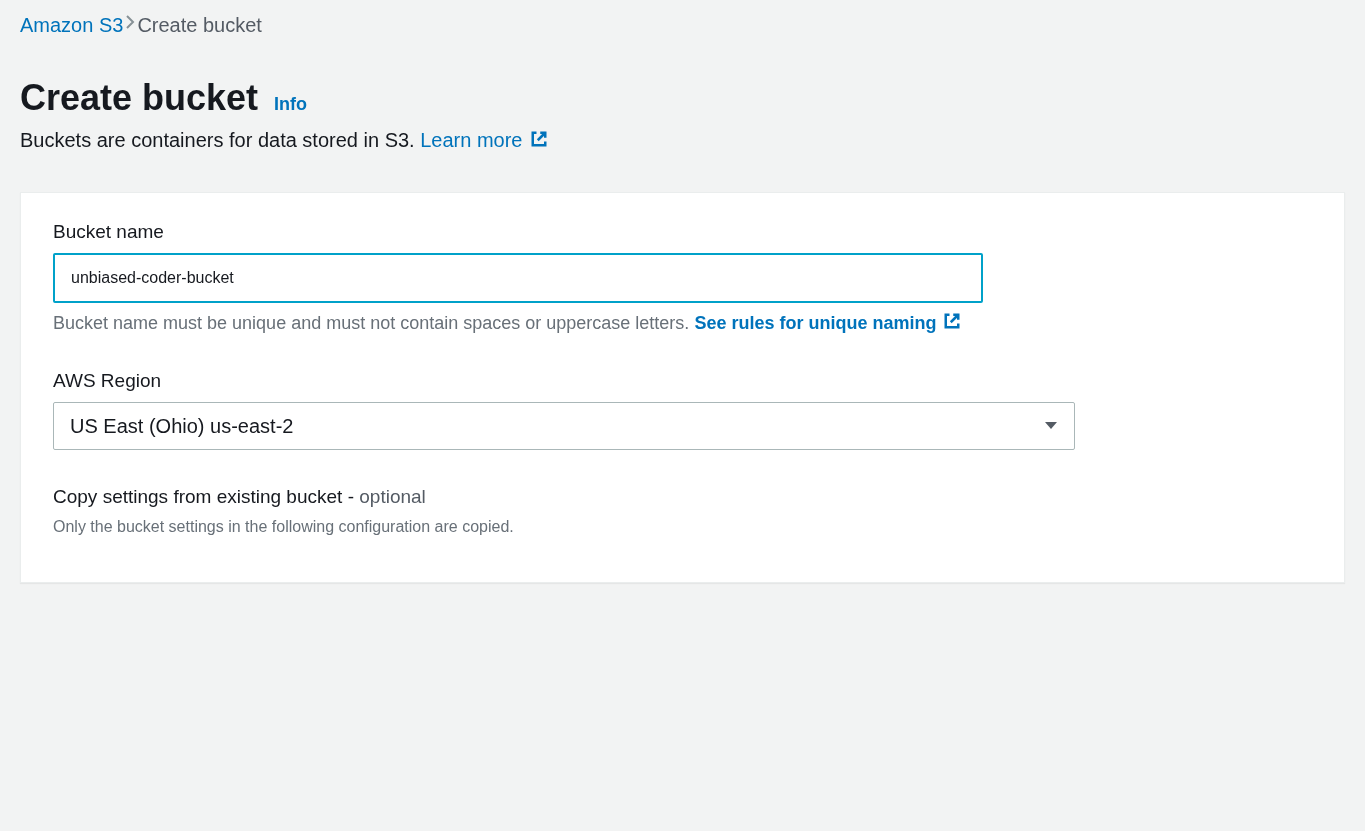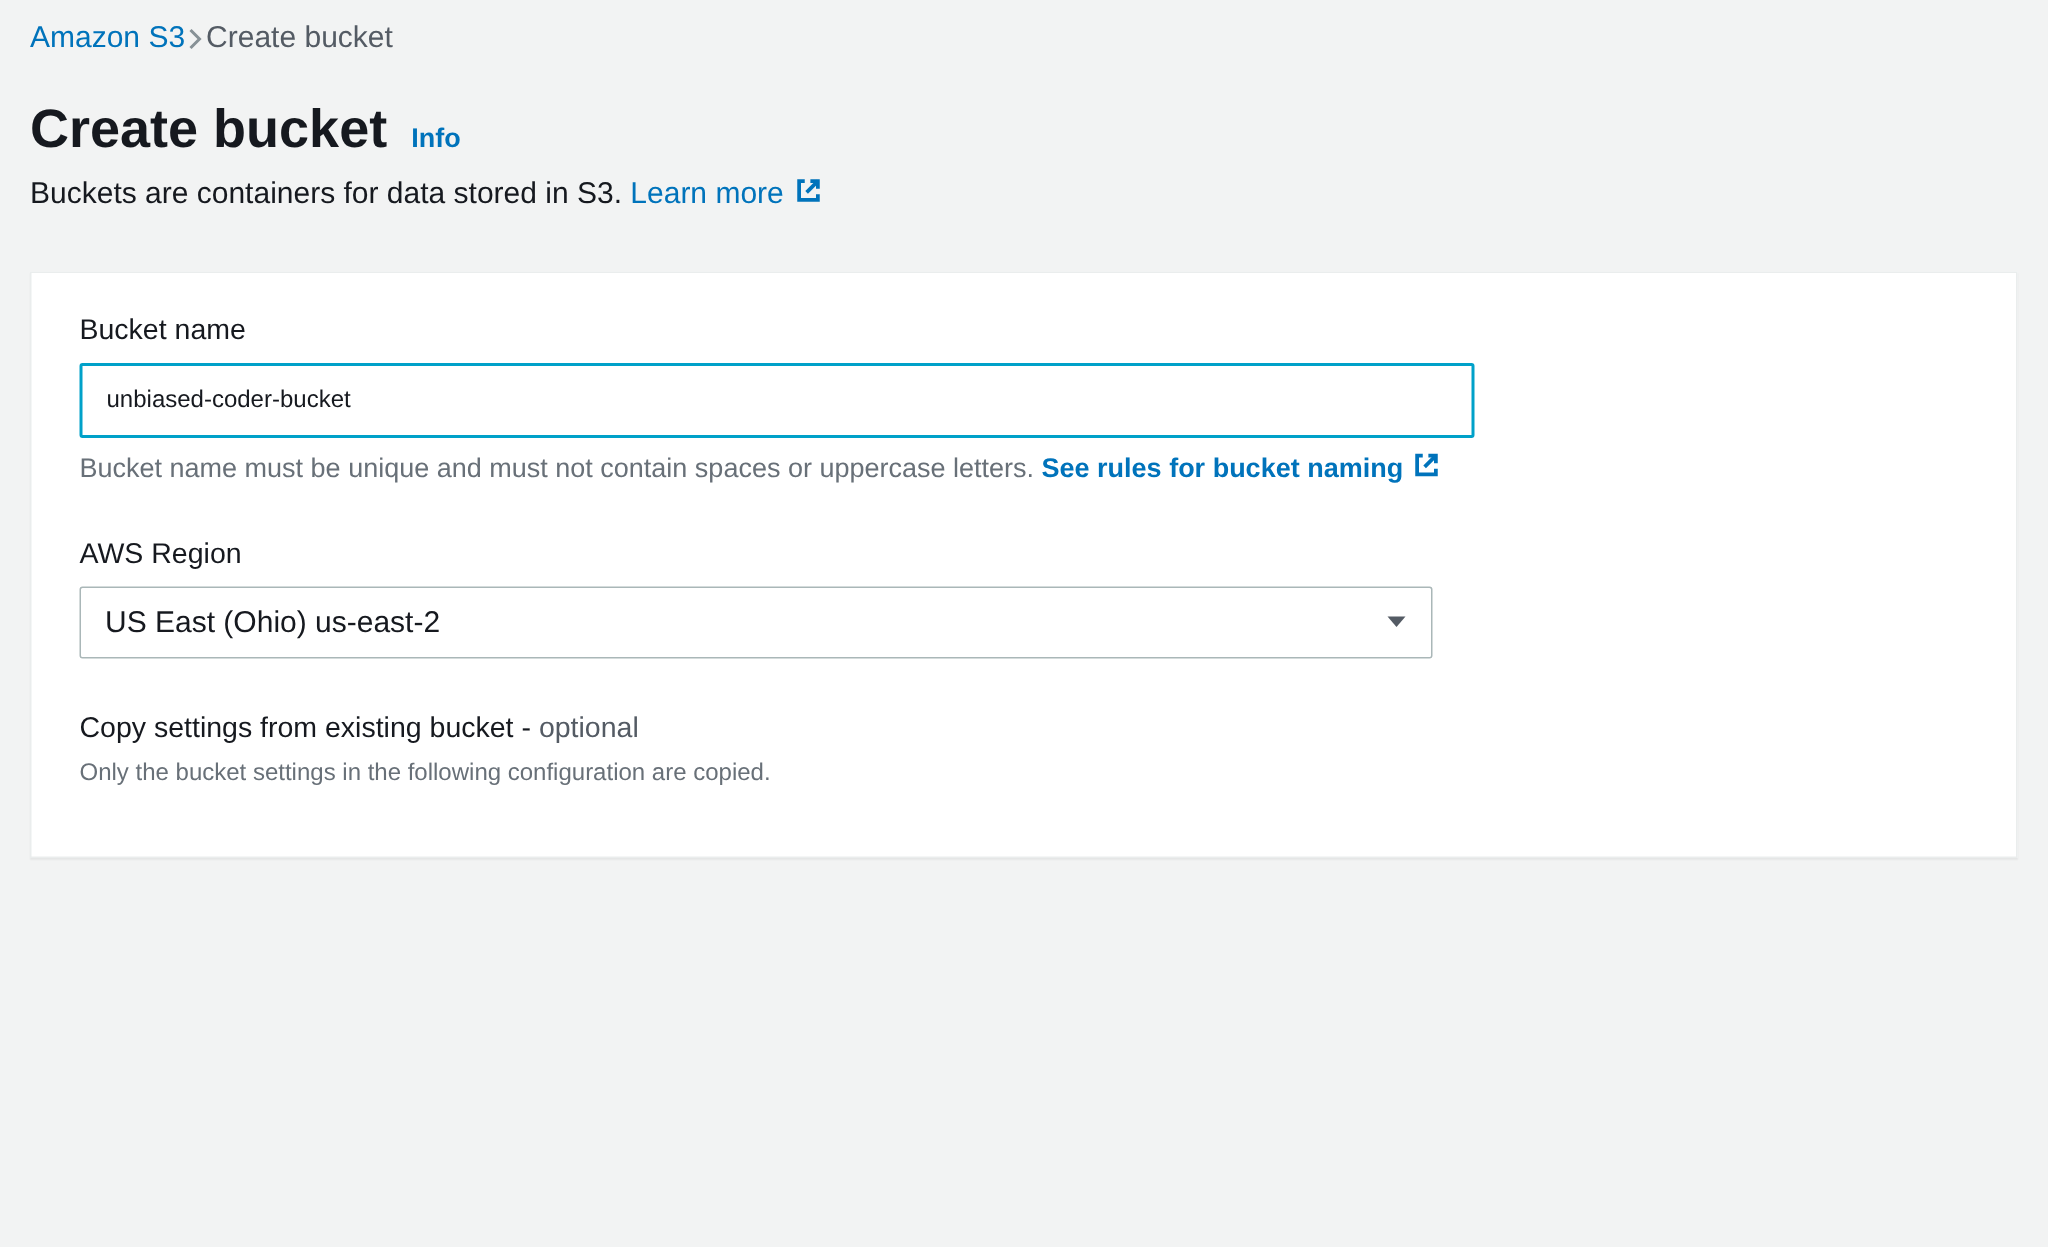--- a/index.html
+++ b/index.html
@@ -11,24 +11,23 @@
     color: #16191f;
     font-size: 14px;
   }
   .page {
     padding: 14px 20px 20px 20px;
     max-width: 1365px;
   }
   
   .breadcrumb {
     display: flex;
-    align-items: center;
     gap: 2px;
     font-size: 20px;
-    margin-bottom: 28px;
+    margin-bottom: 40px;
   }
   .breadcrumb-link {
     color: #0073bb;
     text-decoration: none;
     cursor: pointer;
   }
   .breadcrumb-sep {
     color: #879196;
     font-size: 18px;
     display: inline-flex;
@@ -125,21 +124,21 @@
     height: 50px;
     padding: 4px 16px;
     font-size: 16px;
     border: 2px solid #00a1c9;
     border-radius: 2px;
     outline: none;
     background: #ffffff;
     color: #16191f;
   }
   .select-wrap {
-    width: 902px;
+    width: 1022px;
     max-width: 100%;
     height: 48px;
     border: 1px solid #aab7b8;
     border-radius: 2px;
     background: #ffffff;
     display: flex;
     align-items: center;
     justify-content: space-between;
     padding: 0 16px;
     cursor: pointer;
@@ -192,21 +191,21 @@
         </span></span>
   </div>
 
   <div class="card">
     <div class="card-body">
 
       <div class="form-group">
         <label class="form-label">Bucket name</label>
         <input class="text-input" type="text" value="unbiased-coder-bucket" style="">
         <div class="form-hint">
-          <span>Bucket name must be unique and must not contain spaces or uppercase letters. </span><span class="hint-link"><span>See rules for bucket naming</span><span class="ext-icon">
+          <span>Bucket name must be unique and must not contain spaces or uppercase letters. </span><span class="hint-link"><span>See rules for unique naming</span><span class="ext-icon">
                 <svg width="20" height="20" viewBox="0 0 16 16">
                   <path d="M6 3 H3 V13 H13 V10" fill="none" stroke="#0073bb" stroke-width="2"></path>
                   <path d="M9 3 H13 V7" fill="none" stroke="#0073bb" stroke-width="2"></path>
                   <path d="M13 3 L7 9" fill="none" stroke="#0073bb" stroke-width="2"></path>
                 </svg>
               </span></span>
         </div>
       </div>
 
       <div class="form-group">

